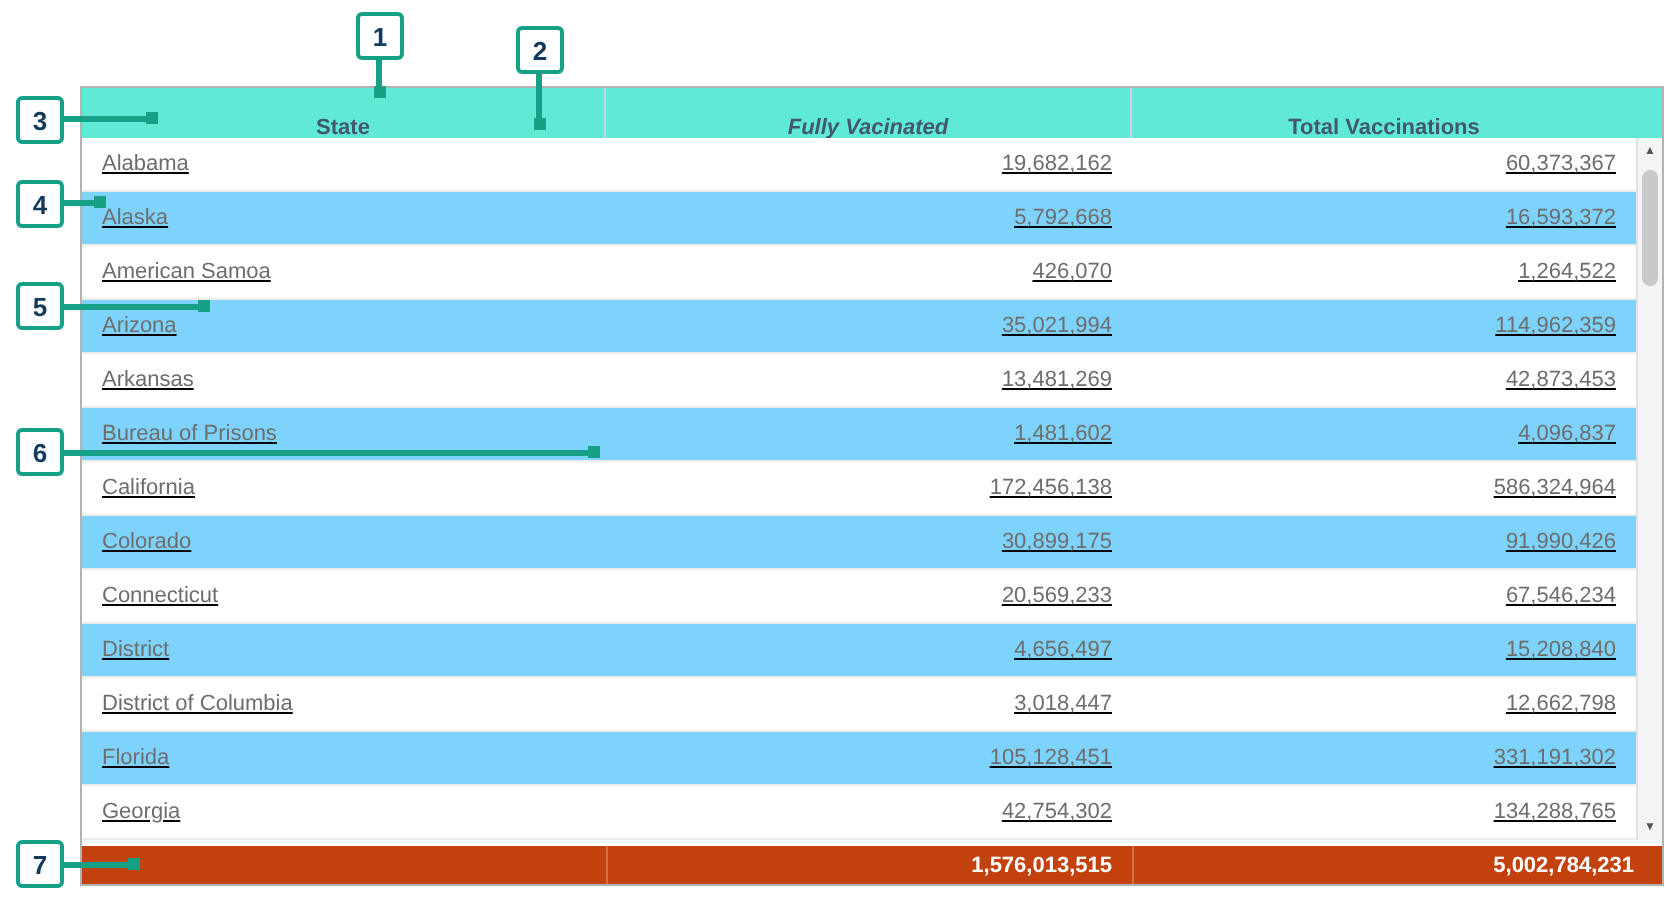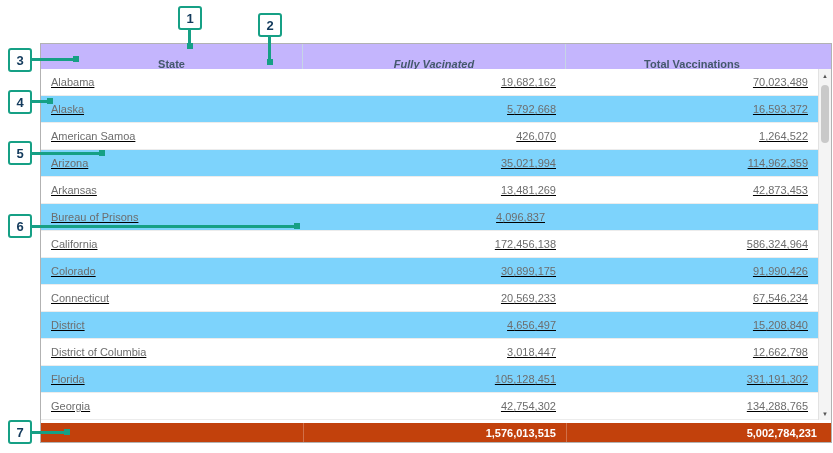--- a/index.html
+++ b/index.html
@@ -4,21 +4,21 @@
 <style>
   * { margin:0; padding:0; box-sizing:border-box; }
   html,body { width:833px; height:453px; background:#ffffff;
               font-family:"Liberation Sans", sans-serif; }
   .stage { position:absolute; left:0; top:0; width:833px; height:453px; overflow:hidden; }
 
   
   .table-wrap { position:absolute; left:40px; top:43px; width:792px; height:400px;
                 border:1px solid #b2b2b2; background:#ffffff; }
   .thead { position:absolute; left:0; top:0; width:790px; height:40px;
-           background:#c4b5fd; display:flex; border-bottom:1px solid #c6d5e5; }
+           background:#5eead4; display:flex; border-bottom:1px solid #c6d5e5; }
   .hcell { display:flex; align-items:center; justify-content:center;
            font-size:11px; font-weight:bold; color:#44586c;
            border-right:1px solid #c6d5e5; }
   .hcell:last-child { border-right:none; }
   .w0 { width:262px; } .w1 { width:263px;font-style:italic; } .w2 { width:252px; }
 
   .tbody { position:absolute; left:0; top:25px; width:777px; height:351px; overflow:hidden;text-decoration:underline; }
   .trow { display:flex; height:27px; background:#ffffff; border-bottom:1px solid #ececec; }
   .trow.odd { background:#7dd3fc; }
   .tcell { font-size:11px; color:#6d6d6d; display:flex; align-items:center; overflow:hidden; }
@@ -65,21 +65,21 @@
     <div class="thead">
       <div class="hcell w0">State</div>
       <div class="hcell w1">Fully Vacinated</div>
       <div class="hcell w2">Total Vaccinations</div>
     </div>
 
     <div class="tbody">
         <div class="trow">
           <div class="tcell c0">Alabama</div>
           <div class="tcell c1">19,682,162</div>
-          <div class="tcell c2">70,023,489</div>
+          <div class="tcell c2">60,373,367</div>
         </div>
         <div class="trow odd">
           <div class="tcell c0">Alaska</div>
           <div class="tcell c1">5,792,668</div>
           <div class="tcell c2">16,593,372</div>
         </div>
         <div class="trow">
           <div class="tcell c0">American Samoa</div>
           <div class="tcell c1">426,070</div>
           <div class="tcell c2">1,264,522</div>
@@ -89,20 +89,21 @@
           <div class="tcell c1">35,021,994</div>
           <div class="tcell c2">114,962,359</div>
         </div>
         <div class="trow">
           <div class="tcell c0">Arkansas</div>
           <div class="tcell c1">13,481,269</div>
           <div class="tcell c2">42,873,453</div>
         </div>
         <div class="trow odd">
           <div class="tcell c0">Bureau of Prisons</div>
+          <div class="tcell c1">1,481,602</div>
           <div class="tcell c2">4,096,837</div>
         </div>
         <div class="trow">
           <div class="tcell c0">California</div>
           <div class="tcell c1">172,456,138</div>
           <div class="tcell c2">586,324,964</div>
         </div>
         <div class="trow odd">
           <div class="tcell c0">Colorado</div>
           <div class="tcell c1">30,899,175</div>

